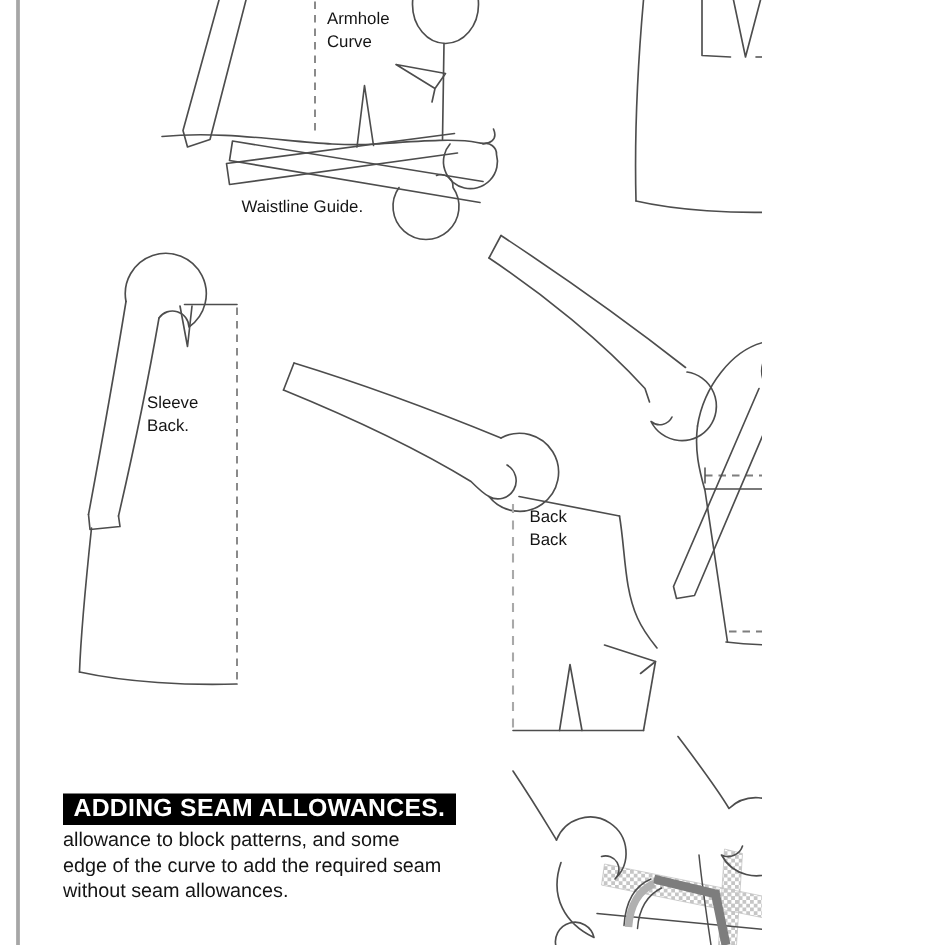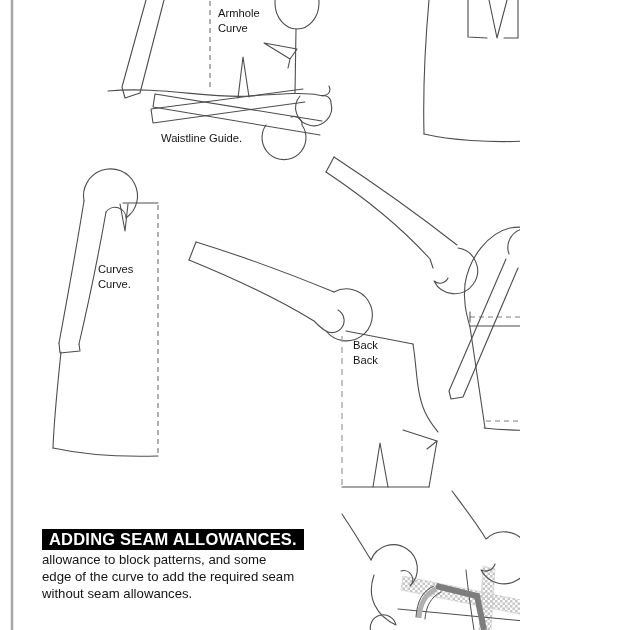--- a/index.html
+++ b/index.html
@@ -1,21 +1,21 @@
 <!DOCTYPE html>
 <html style="--line: #4d4d4d; --dashed: #7e7e7e; --band: #c6c6c6; --corner: #7d7d7d; --border: #a6a6a6; --hbg: #000000; --hfg: #ffffff;"><head>
 <meta charset="utf-8">
 <style>
   :root{
     --line:#4d4d4d; --dashed:#7e7e7e; --band:#c6c6c6; --corner:#7d7d7d; --border:#a6a6a6;
     --ink:#141414; --paper:#ffffff;
   }
   html,body{margin:0;padding:0;}
   body{font-family:"Liberation Sans", sans-serif; background:#fff;}
-  #stage{position:relative;width:508px;height:630px;background:var(--paper);overflow:hidden;padding-left:12px;}
+  #stage{position:relative;width:508px;height:630px;background:var(--paper);overflow:hidden;}
   #art{position:absolute;left:0;top:0;}
   .ln{fill:none;stroke:var(--line);stroke-width:1.1;stroke-linecap:round;stroke-linejoin:round;}
   .lnt{fill:none;stroke:var(--line);stroke-width:1;stroke-linecap:round;}
   .dash{fill:none;stroke:var(--dashed);stroke-width:1.2;stroke-dasharray:5 4;}
   .dashlt{fill:none;stroke:#a9a9a9;stroke-width:1.4;stroke-dasharray:6 5;}
   .chkc{fill:var(--band);}
   .bandpoly{fill:url(#chk);stroke:#c2c2c2;stroke-width:0.5;}
   .thick{fill:none;stroke:var(--corner);stroke-width:6;stroke-linejoin:miter;stroke-linecap:butt;}
   .arcband{fill:none;stroke:#b0b0b0;stroke-width:5;}
   .pgborder{stroke:var(--border);stroke-width:2.5;}
@@ -130,22 +130,22 @@
   </svg>
 
   <div class="lbl" style="left:218px;top:6px">
     <div>Armhole</div>
     <div>Curve</div>
   </div>
   <div class="lbl" style="left:161px;top:131px">
     <div>Waistline Guide.</div>
   </div>
   <div class="lbl" style="left:98px;top:262px">
-    <div>Curves</div>
-    <div>Curve.</div>
+    <div>Sleeve</div>
+    <div>Back.</div>
   </div>
   <div class="lbl" style="left:353px;top:338px">
     <div>Back</div>
     <div>Back</div>
   </div>
 
   <div class="heading">ADDING SEAM ALLOWANCES.</div>
   <div class="bodytext">
     <div>allowance to block patterns, and some</div>
     <div>edge of the curve to add the required seam</div>

